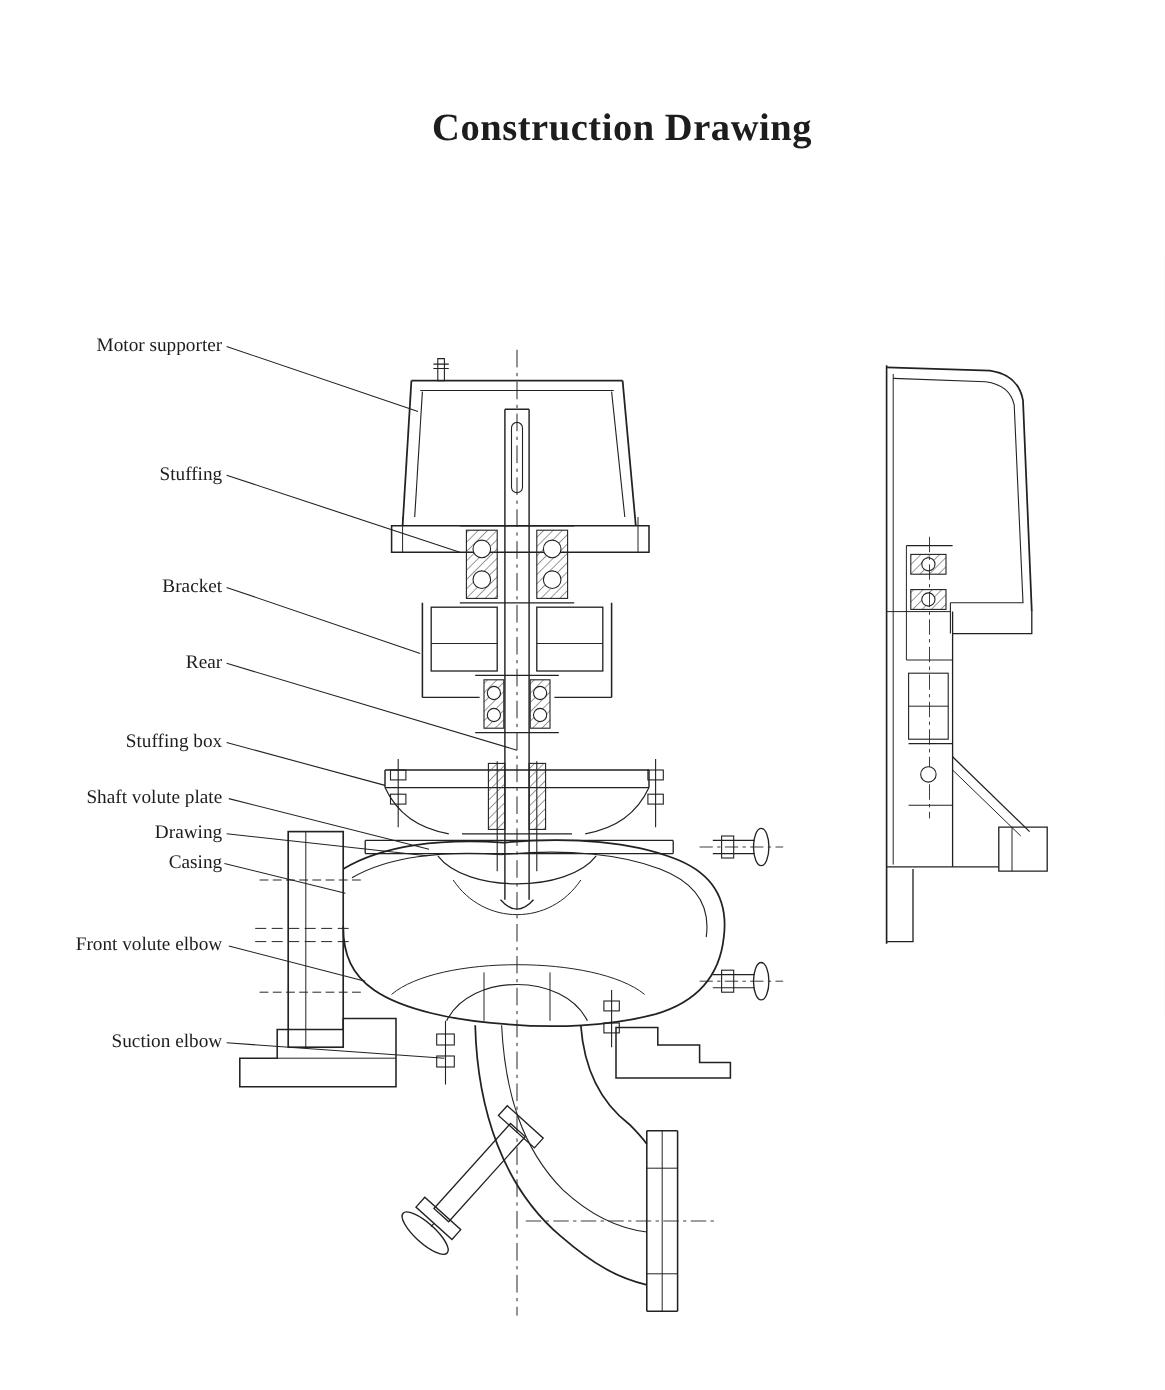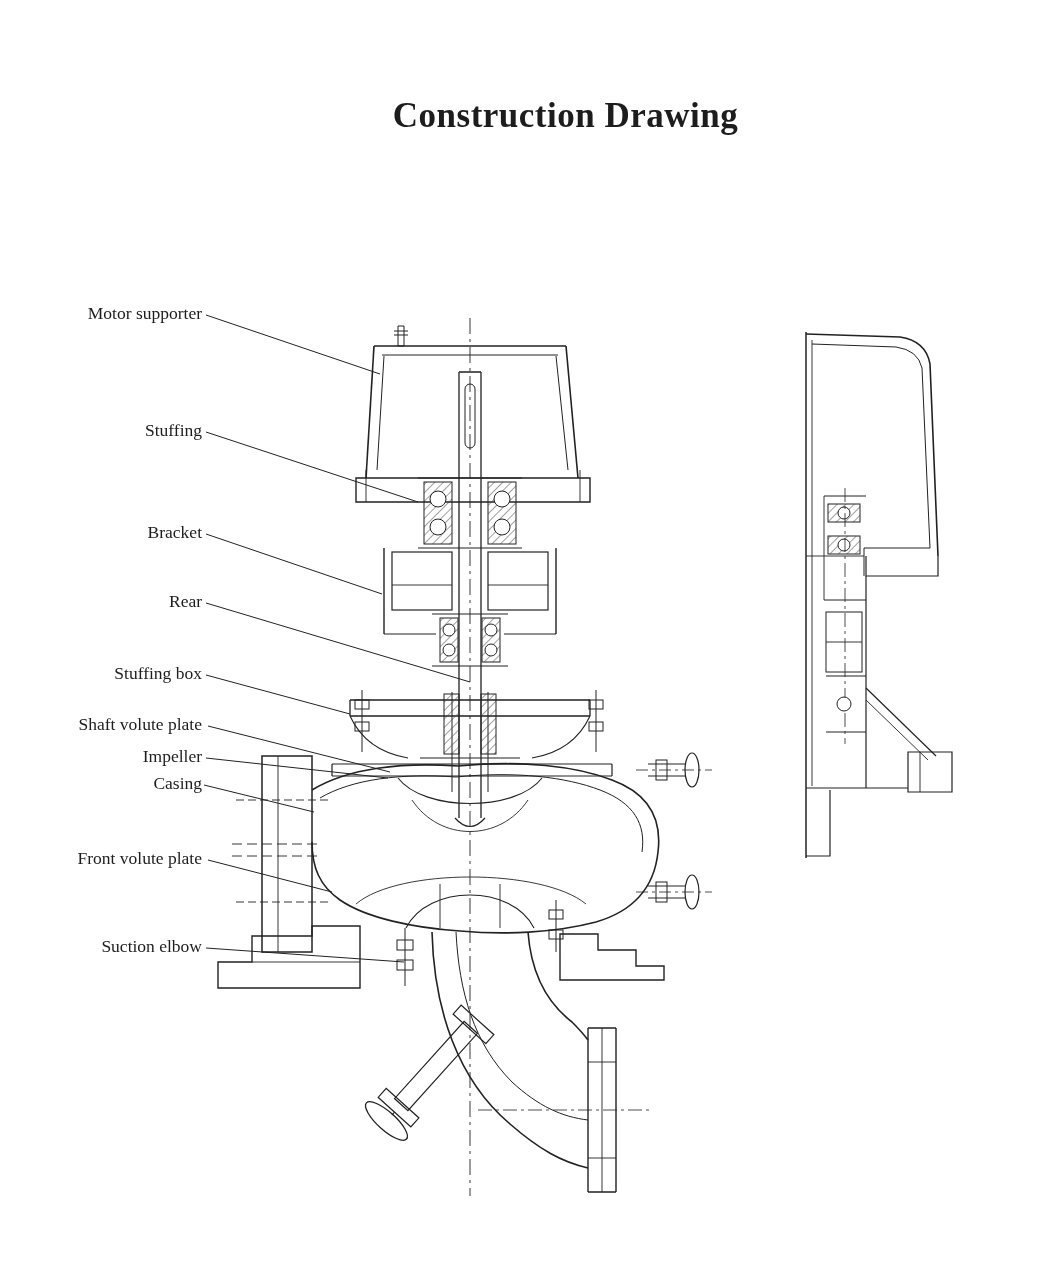--- a/index.html
+++ b/index.html
@@ -221,18 +221,18 @@
       <line x1="206" y1="948" x2="404" y2="962"></line>
     </g>
   </svg>
 
   <div class="label" style="top:304px">Motor supporter</div>
   <div class="label" style="top:421px">Stuffing</div>
   <div class="label" style="top:523px">Bracket</div>
   <div class="label" style="top:592px">Rear</div>
   <div class="label" style="top:664px">Stuffing box</div>
   <div class="label" style="top:715px">Shaft volute plate</div>
-  <div class="label" style="top:747px">Impeller</div>
+  <div class="label" style="top:747px">Drawing</div>
   <div class="label" style="top:774px">Casing</div>
-  <div class="label" style="top:849px">Front volute plate</div>
+  <div class="label" style="top:849px">Front volute elbow</div>
   <div class="label" style="top:937px">Suction elbow</div>
 
 </div>
 
 </body></html>

